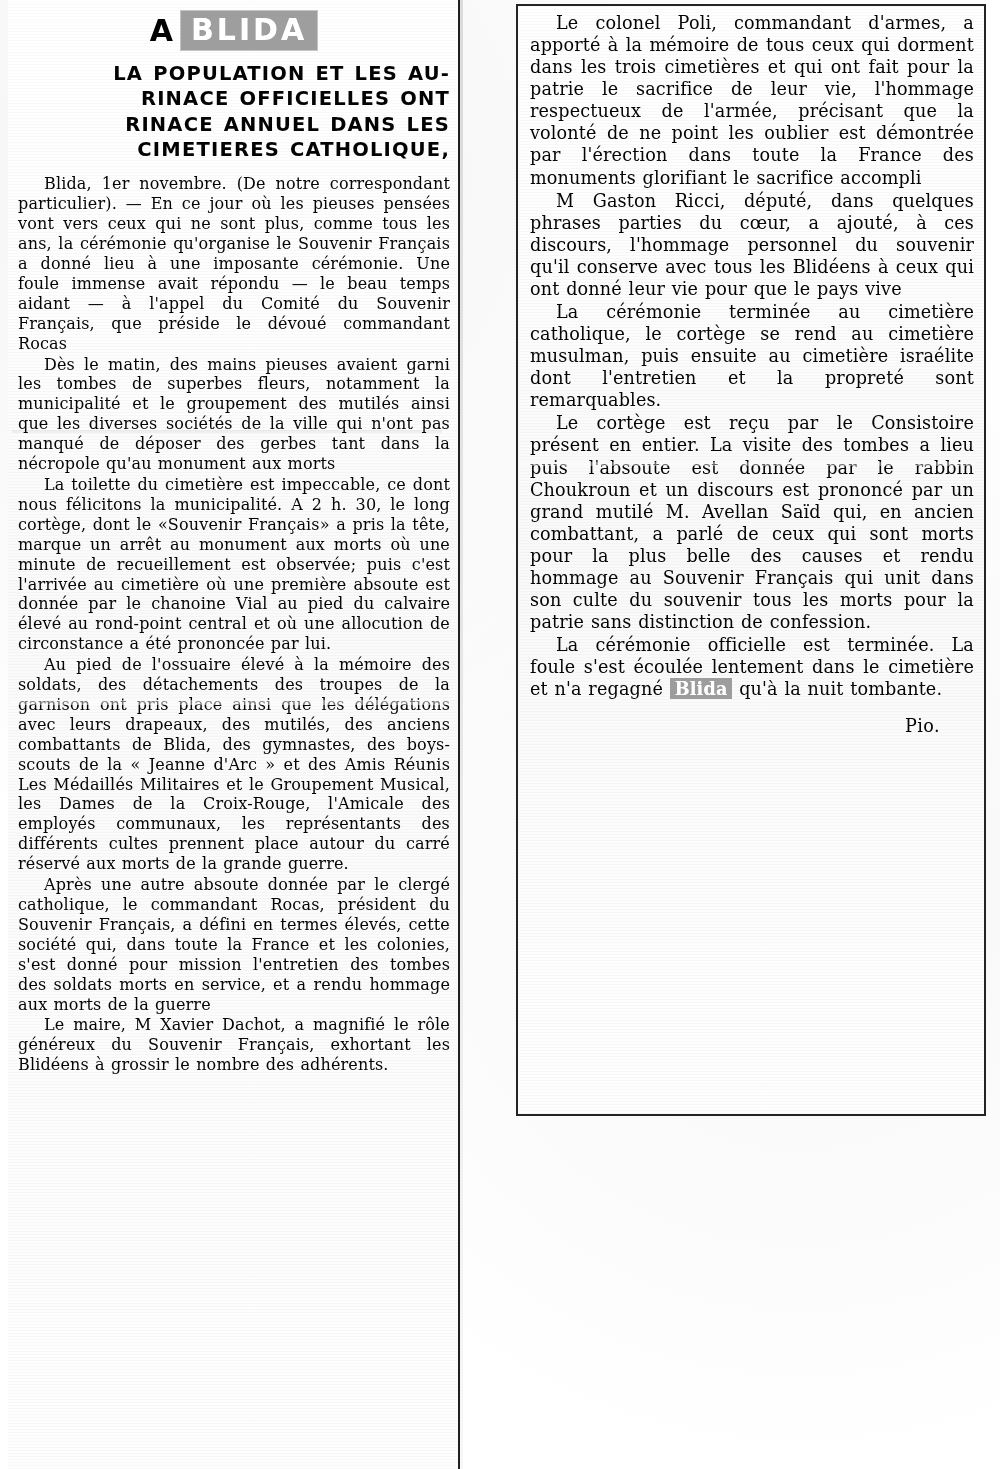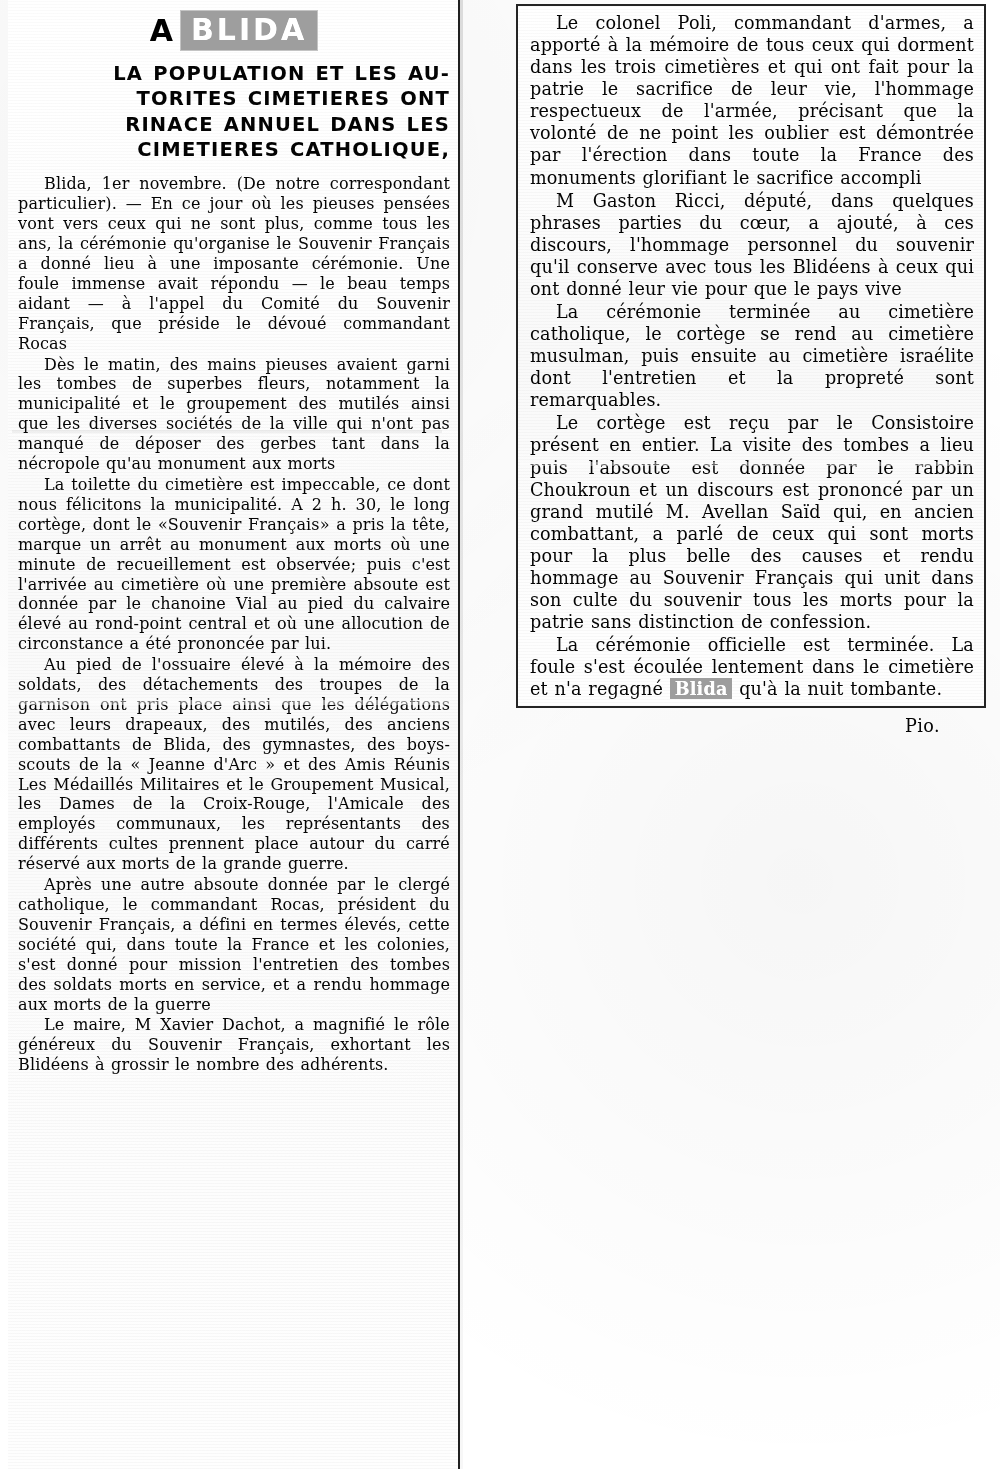--- a/index.html
+++ b/index.html
@@ -43,21 +43,21 @@
     border-right: 2px solid #2a2a2a;
     background:
       repeating-linear-gradient(0deg, rgba(0,0,0,0.022) 0px, rgba(0,0,0,0.022) 1px, rgba(255,255,255,0) 1px, rgba(255,255,255,0) 3px),
       linear-gradient(180deg, #f5f3f0 0%, #efedea 40%, #f2f0ed 100%);
   }
 
   #col-right {
     left: 516px;
     top: 4px;
     width: 470px;
-    height: 704px;
+    height: 1112px;
     padding: 6px 10px 8px 12px;
     border: 2px solid #2e2e2e;
     background:
       repeating-linear-gradient(0deg, rgba(0,0,0,0.022) 0px, rgba(0,0,0,0.022) 1px, rgba(255,255,255,0) 1px, rgba(255,255,255,0) 3px),
       linear-gradient(180deg, #f4f2ef 0%, #eeecea 50%, #f3f1ee 100%);
   }
 
   
   .kicker-line {
     display: flex;
@@ -160,21 +160,21 @@
 
   <div class="column" id="col-left">
 
     <div class="kicker-line">
       <span class="kicker-a">A</span>
       <span class="kicker-place">BLIDA</span>
     </div>
 
     <div class="headline">
       <span>LA POPULATION ET LES AU-</span>
-      <span>TORITES CIMETIERES ONT</span>
+      <span>RINACE OFFICIELLES ONT</span>
       <span>RINACE ANNUEL DANS LES</span>
       <span>CIMETIERES CATHOLIQUE,</span>
     </div>
 
     <div class="body-text">
       <p>Blida, 1er novembre. (De notre correspondant particulier). — En ce jour où les pieuses pensées vont vers ceux qui ne sont plus, comme tous les ans, la cérémonie qu'organise le Souvenir Français a donné lieu à une imposante cérémonie. Une foule immense avait répondu — le beau temps aidant — à l'appel du Comité du Souvenir Français, que préside le dévoué commandant Rocas</p>
       <p>Dès le matin, des mains pieuses avaient garni les tombes de superbes fleurs, notamment la municipalité et le groupement des mutilés ainsi que les diverses sociétés de la ville qui n'ont pas manqué de déposer des gerbes tant dans la nécropole qu'au monument aux morts</p>
       <p>La toilette du cimetière est impeccable, ce dont nous félicitons la municipalité. A 2 h. 30, le long cortège, dont le «Souvenir Français» a pris la tête, marque un arrêt au monument aux morts où une minute de recueillement est observée; puis c'est l'arrivée au cimetière où une première absoute est donnée par le chanoine Vial au pied du calvaire élevé au rond-point central et où une allocution de circonstance a été prononcée par lui.</p>
       <p>Au pied de l'ossuaire élevé à la mémoire des soldats, des détachements des troupes de la garnison ont pris place ainsi que les délégations avec leurs drapeaux, des mutilés, des anciens combattants de Blida, des gymnastes, des boys-scouts de la « Jeanne d'Arc » et des Amis Réunis Les Médaillés Militaires et le Groupement Musical, les Dames de la Croix-Rouge, l'Amicale des employés communaux, les représentants des différents cultes prennent place autour du carré réservé aux morts de la grande guerre.</p>
       <p>Après une autre absoute donnée par le clergé catholique, le commandant Rocas, président du Souvenir Français, a défini en termes élevés, cette société qui, dans toute la France et les colonies, s'est donné pour mission l'entretien des tombes des soldats morts en service, et a rendu hommage aux morts de la guerre</p>

